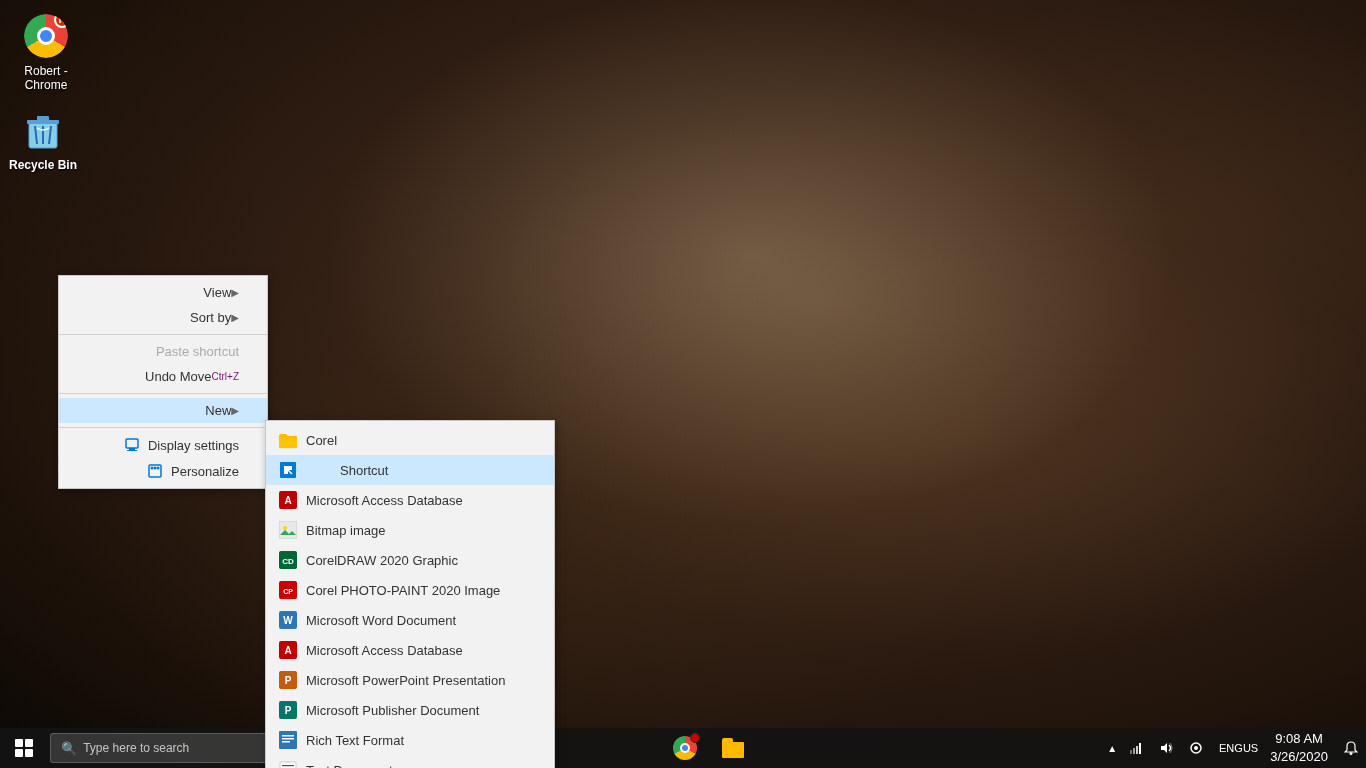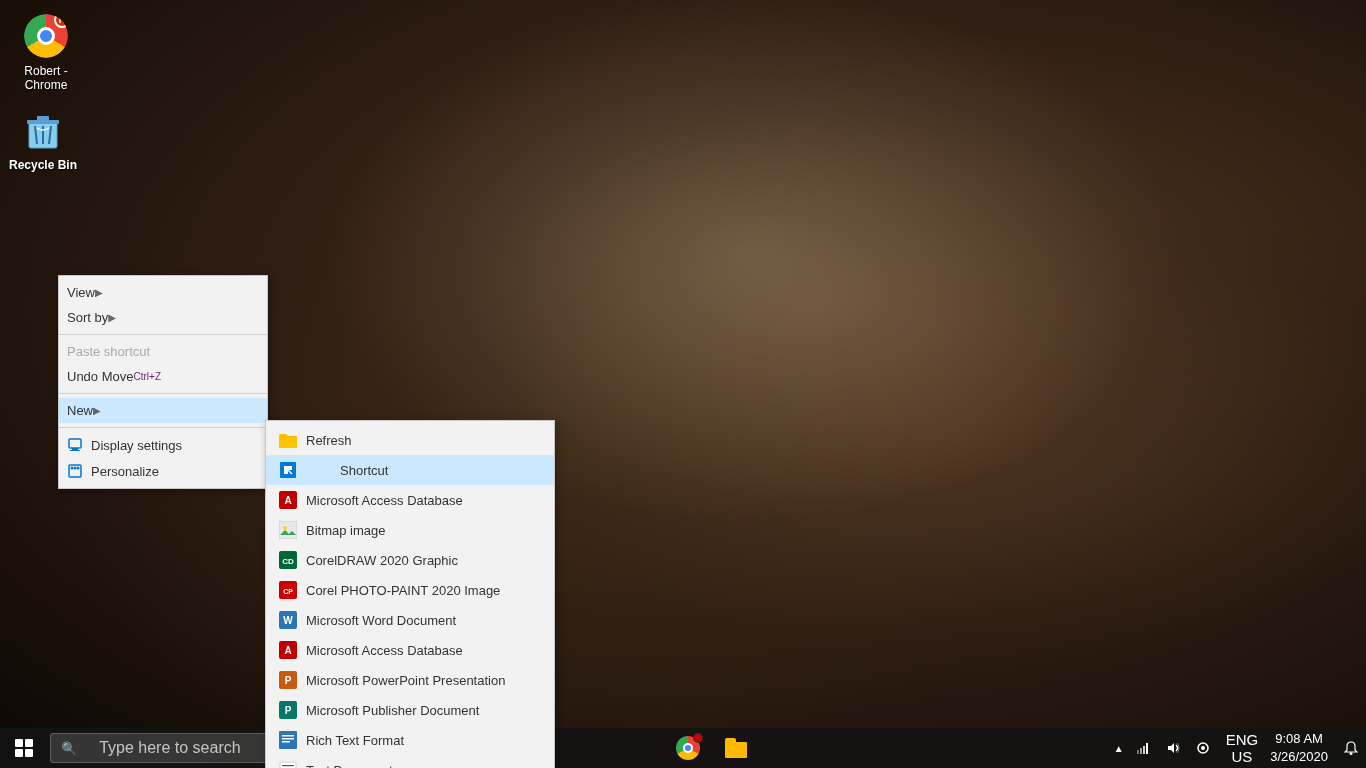--- a/index.html
+++ b/index.html
@@ -115,25 +115,25 @@
       background: #f2f2f2;
       border: 1px solid #c8c8c8;
       box-shadow: 2px 2px 8px rgba(0,0,0,0.3);
       width: 210px;
       z-index: 100;
       padding: 4px 0;
     }
     .context-menu-item {
       display: flex;
       align-items: center;
-      padding: 5px 8px;
+      padding: 5px 28px;
       font-size: 13px;
       color: #333;
       cursor: pointer;
-      justify-content: flex-start;
+      justify-content: flex-end;
       position: relative;
     }
     .context-menu-item.disabled {
       color: #aaa;
       cursor: default;
     }
     .context-menu-item .item-left {
       display: flex;
       align-items: center;
       gap: 8px;
@@ -240,22 +240,21 @@
       padding: 0 10px;
       gap: 6px;
       margin-left: 2px;
     }
     .taskbar-search-icon {
       color: rgba(255,255,255,0.7);
       font-size: 13px;
     }
     .taskbar-search-text {
       color: rgba(255,255,255,0.7);
-      font-size: 16px;
-      margin-left: 16px;
+      font-size: 12px;
     }
     .taskbar-middle {
       flex: 1;
       display: flex;
       align-items: center;
       justify-content: center;
       gap: 4px;
     }
     .taskbar-app {
       width: 44px;
@@ -307,24 +306,24 @@
     .tray-chevron {
       color: white;
       font-size: 10px;
       padding: 0 4px;
       cursor: pointer;
     }
 
     
     .lang-indicator {
       display: flex;
-      flex-direction: column;
+      flex-direction: row;
       align-items: center;
       color: white;
-      font-size: 15px;
+      font-size: 11px;
       padding: 0 4px;
       cursor: pointer;
     }
 
     
     .pin-chrome {
       width: 24px;
       height: 24px;
       border-radius: 50%;
       background: conic-gradient(#EA4335 0deg 120deg, #FBBC05 120deg 240deg, #34A853 240deg 360deg);
@@ -500,21 +499,21 @@
 
   <div class="submenu-new">
 
     <div class="submenu-item">
       <span class="sm-icon">
         <svg width="20" height="18" viewBox="0 0 20 18">
           <path d="M1 5 Q1 3 3 3 L8 3 L10 5 L18 5 Q19 5 19 6 L19 16 Q19 17 18 17 L2 17 Q1 17 1 16 Z" fill="#FFB900"></path>
           <path d="M1 7 L19 7 L19 16 Q19 17 18 17 L2 17 Q1 17 1 16 Z" fill="#FFC300"></path>
         </svg>
       </span>
-      <span>Refresh</span>
+      <span>Corel</span>
     </div>
 
     <div class="submenu-item active">
       <span class="sm-icon">
         <svg width="20" height="20" viewBox="0 0 20 20">
           <rect x="2" y="2" width="16" height="16" rx="1" fill="#0078d7"></rect>
           <path d="M6 6 L14 6 L14 10 L10 10 L10 14 L6 14 Z" fill="white"></path>
           <path d="M10 10 L14 14" stroke="white" stroke-width="1.5"></path>
         </svg>
       </span>

